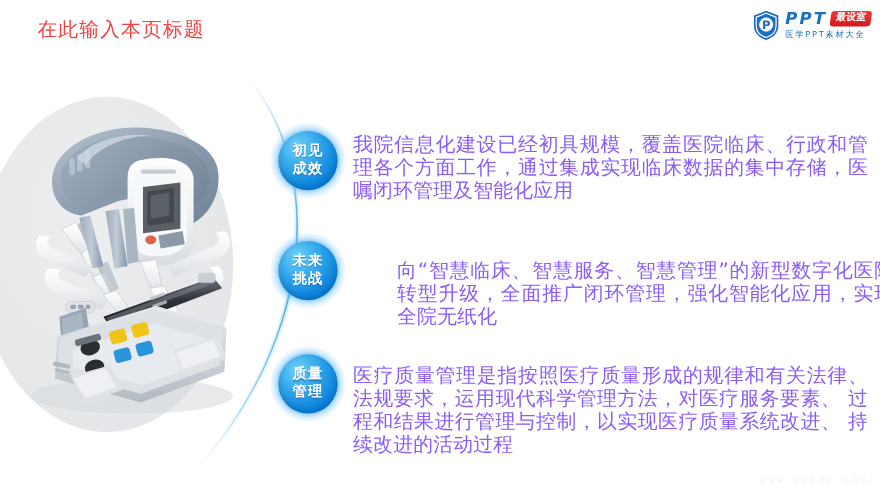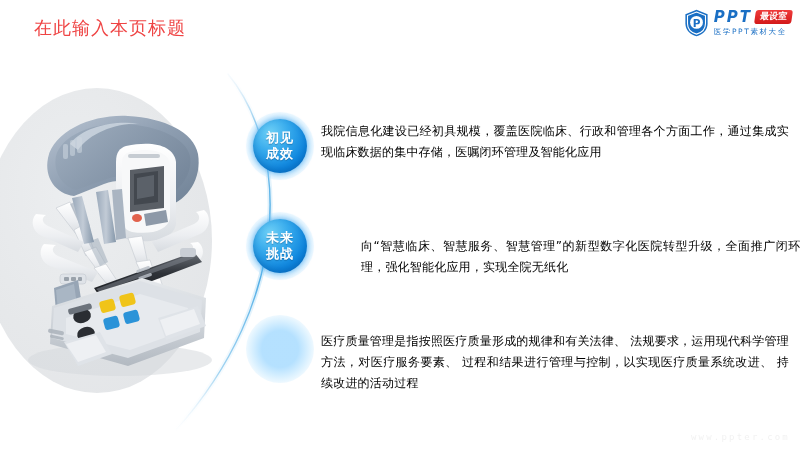--- a/index.html
+++ b/index.html
@@ -170,22 +170,22 @@
   .badge-line {
     color: #ffffff;
     font-size: 13px;
     font-weight: bold;
     line-height: 16px;
     letter-spacing: 1px;
     text-shadow: 0 1px 1px rgba(0,60,110,0.4);
   }
 
   .para {
-    font-size: 12px;
-    color: #000000;
+    font-size: 18px;
+    color: #8b5cf6;
     line-height: 21px;
     letter-spacing: 0.2px;
     text-align: justify;
   }
   .para-1 { width: 468px; margin-left: 7px; margin-top: 9px; }
   .para-2 { width: 452px; margin-left: 23px; margin-top: 24px; }
   .para-3 { width: 468px; margin-left: 7px; margin-top: 16px; }
 
   
   .watermark {
@@ -403,19 +403,23 @@
         <span class="badge-line">未来</span>
         <span class="badge-line">挑战</span>
       </div>
     </div>
     <div class="para para-2">向“智慧临床、智慧服务、智慧管理”的新型数字化医院转型升级，全面推广闭环管理，强化智能化应用，实现全院无纸化</div>
   </div>
 
   <div class="row row-3">
     <div class="badge">
       <div class="badge-glow"></div>
+      <div class="badge-circle">
+        <span class="badge-line">质量</span>
+        <span class="badge-line">管理</span>
+      </div>
     </div>
     <div class="para para-3">医疗质量管理是指按照医疗质量形成的规律和有关法律、 法规要求，运用现代科学管理方法，对医疗服务要素、 过程和结果进行管理与控制，以实现医疗质量系统改进、 持续改进的活动过程</div>
   </div>
 
   <div class="watermark">www.ppter.com</div>
 
 </div>
 
 </body></html>

